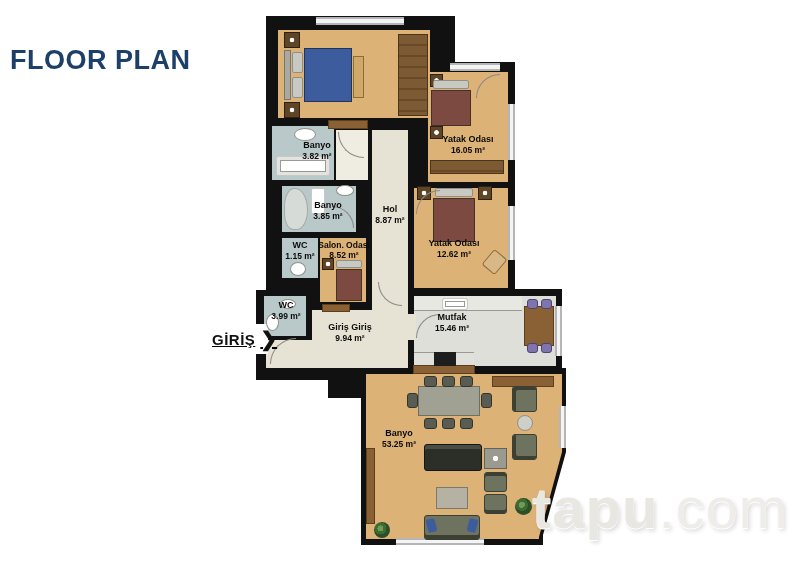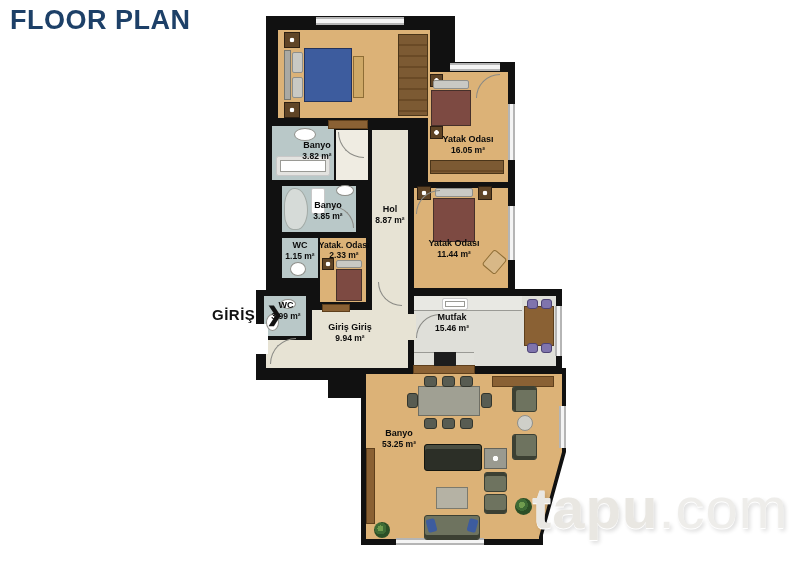--- a/index.html
+++ b/index.html
@@ -1,20 +1,20 @@
 <!DOCTYPE html>
 <html><head>
 <meta charset="utf-8">
 <style>
   html,body{margin:0;padding:0;width:800px;height:562px;background:#fff;overflow:hidden;
     font-family:"Liberation Sans",sans-serif;}
   .abs{position:absolute;}
   
   .title{left:10px;top:4px;color:#1d4068;line-height:1.25;}
-  .title .t1{font-size:27px;font-weight:700;letter-spacing:.5px;}
+  .title .t1{font-size:27px;font-weight:700;letter-spacing:.5px;margin-top:40px;}
   .title .t2{font-size:25px;font-weight:700;}
   
   #plan{left:228px;top:8px;width:516px;height:546px;}
   #walls{left:0;top:0;width:516px;height:546px;background:#111;
     clip-path:polygon(38px 8px,227px 8px,227px 54px,287px 54px,287px 281px,334px 281px,334px 360px,338px 360px,338px 444px,315px 527px,315px 537px,133px 537px,133px 390px,100px 390px,100px 372px,28px 372px,28px 282px,38px 282px);}
   .floor-wood{background:#dcb277;}
   .floor-bath{background:#b9c8c8;}
   .floor-hall{background:#e7e3d4;}
   .floor-kitchen{background:#dfdfd9;}
   .rlabel{color:#0b0b0b;text-align:center;z-index:6;}
@@ -31,21 +31,21 @@
   .oval{background:#fff;border:1px solid #8f8f8a;border-radius:50%;box-sizing:border-box;z-index:5;}
   .mat{background:#8a6134;border:1px solid #5e3f1c;box-sizing:border-box;z-index:4;}
   .door{border-left:1.4px solid #8a8a85;border-bottom:1.4px solid #8a8a85;border-radius:0 0 0 100%;box-sizing:border-box;z-index:5;}
   .chair{background:#585c52;border:1px solid #32352d;border-radius:3px;box-sizing:border-box;z-index:4;}
   .sofa{background:#6e735f;border:1px solid #3c4033;box-sizing:border-box;border-radius:3px;z-index:4;}
   .plant{background:radial-gradient(circle at 40% 40%,#6f9c4e 0 3px,#3e6b35 3px 6px,#2c4f26 6px);border-radius:50%;z-index:5;}
   .wm{left:532px;top:474px;font-size:58px;letter-spacing:1px;z-index:10;
       color:#e9e7e2;text-shadow:0 1px 0 #fff,2px 3px 4px rgba(0,0,0,.14);white-space:nowrap;}
   .wm .bold{font-weight:700;}
   .wm .light{font-weight:400;color:#eeedea;text-align:right;}
-  .entr{left:212px;top:304px;display:flex;align-items:center;gap:11px;z-index:7;}
+  .entr{left:212px;top:329px;display:flex;align-items:center;gap:5px;z-index:7;text-decoration:underline;}
   .entr .txt{font-size:15px;font-weight:700;color:#111;letter-spacing:.5px;}
   .entr .arr{font-size:20px;font-weight:700;color:#111;line-height:1;}
 </style>
 </head>
 <body>
 
 <div class="abs title">
   <div class="t1">FLOOR PLAN</div>
 </div>
 
@@ -175,30 +175,30 @@
   </div>
   <div class="abs rlabel" style="left:72px;top:192px;width:56px;">
     <div class="rname">Banyo</div>
     <div class="rarea">3.85 m²</div>
   </div>
   <div class="abs rlabel" style="left:54px;top:232px;width:36px;">
     <div class="rname">WC</div>
     <div class="rarea">1.15 m²</div>
   </div>
   <div class="abs rlabel" style="left:90px;top:232px;width:52px;">
-    <div class="rname" style="font-size:8.5px;">Yatak. Odası</div>
-    <div class="rarea">2.33 m²</div>
+    <div class="rname" style="font-size:8.5px;">Salon. Odası</div>
+    <div class="rarea">8.52 m²</div>
   </div>
   <div class="abs rlabel" style="left:144px;top:196px;width:36px;">
     <div class="rname">Hol</div>
     <div class="rarea">8.87 m²</div>
   </div>
   <div class="abs rlabel" style="left:194px;top:230px;width:64px;">
     <div class="rname">Yatak Odası</div>
-    <div class="rarea">11.44 m²</div>
+    <div class="rarea">12.62 m²</div>
   </div>
   <div class="abs rlabel" style="left:36px;top:292px;width:44px;">
     <div class="rname">WC</div>
     <div class="rarea">3.99 m²</div>
   </div>
   <div class="abs rlabel" style="left:78px;top:314px;width:88px;">
     <div class="rname">Giriş Giriş</div>
     <div class="rarea">9.94 m²</div>
   </div>
   <div class="abs rlabel" style="left:192px;top:304px;width:64px;">

